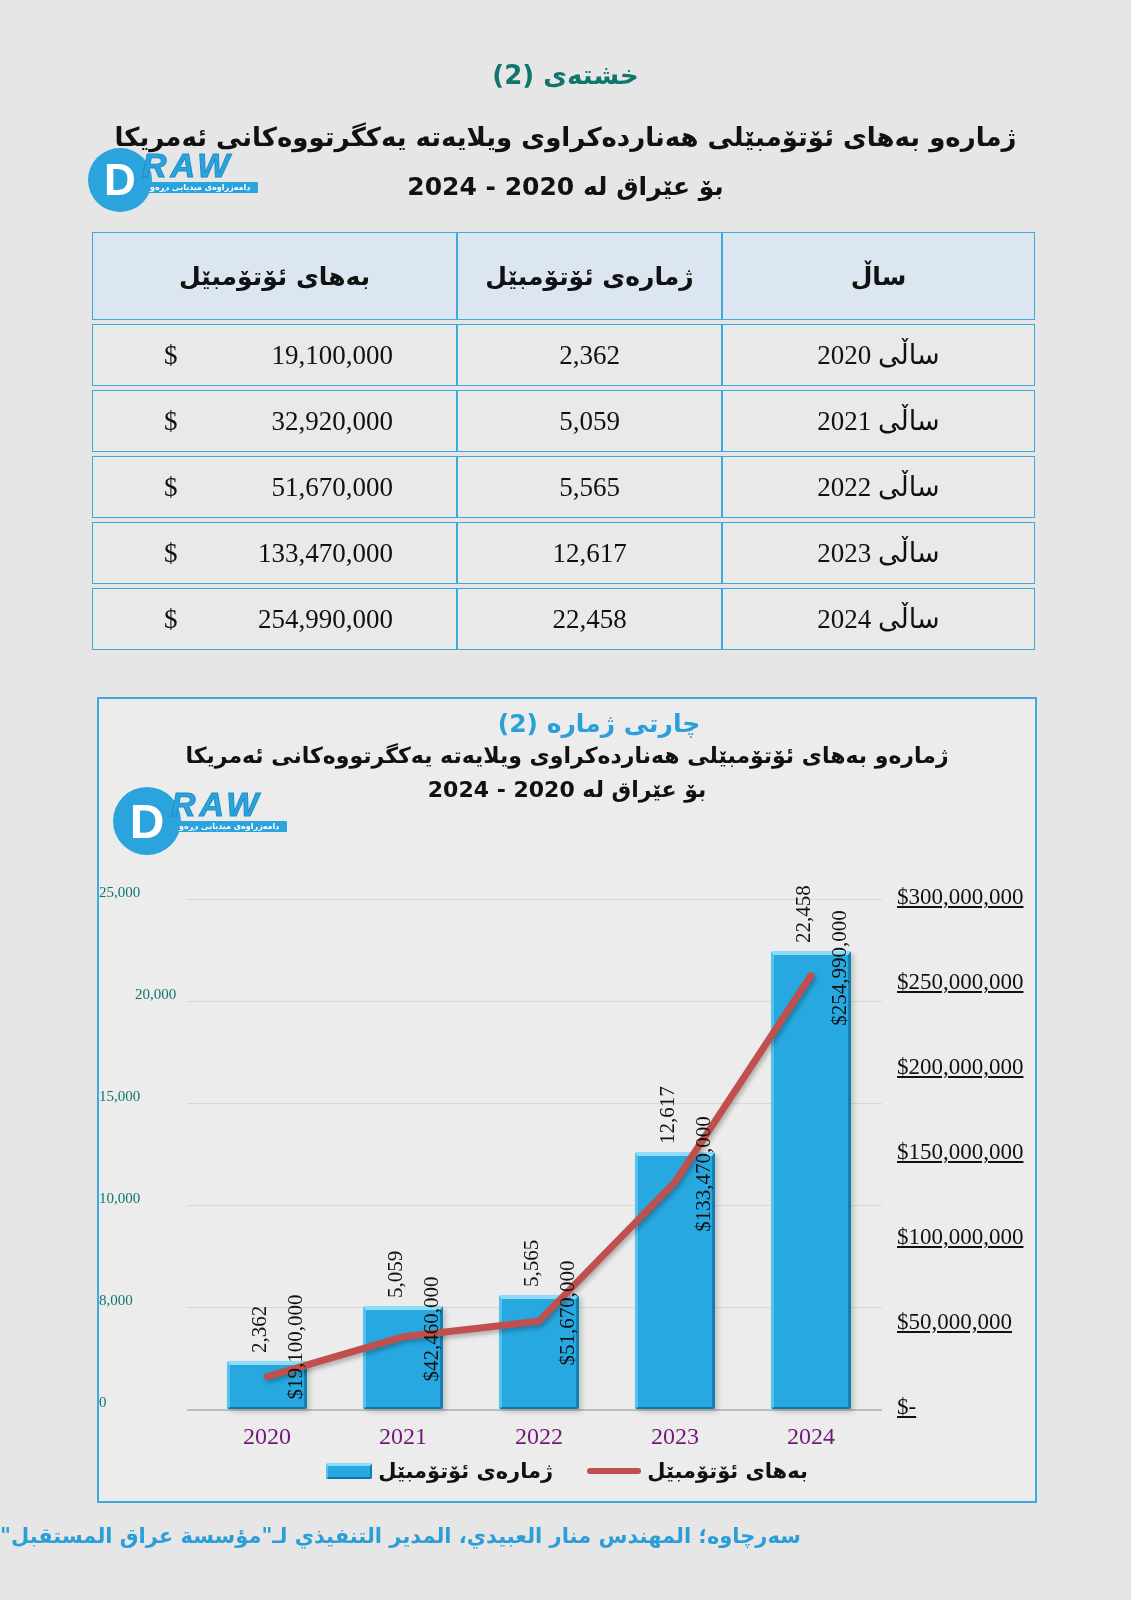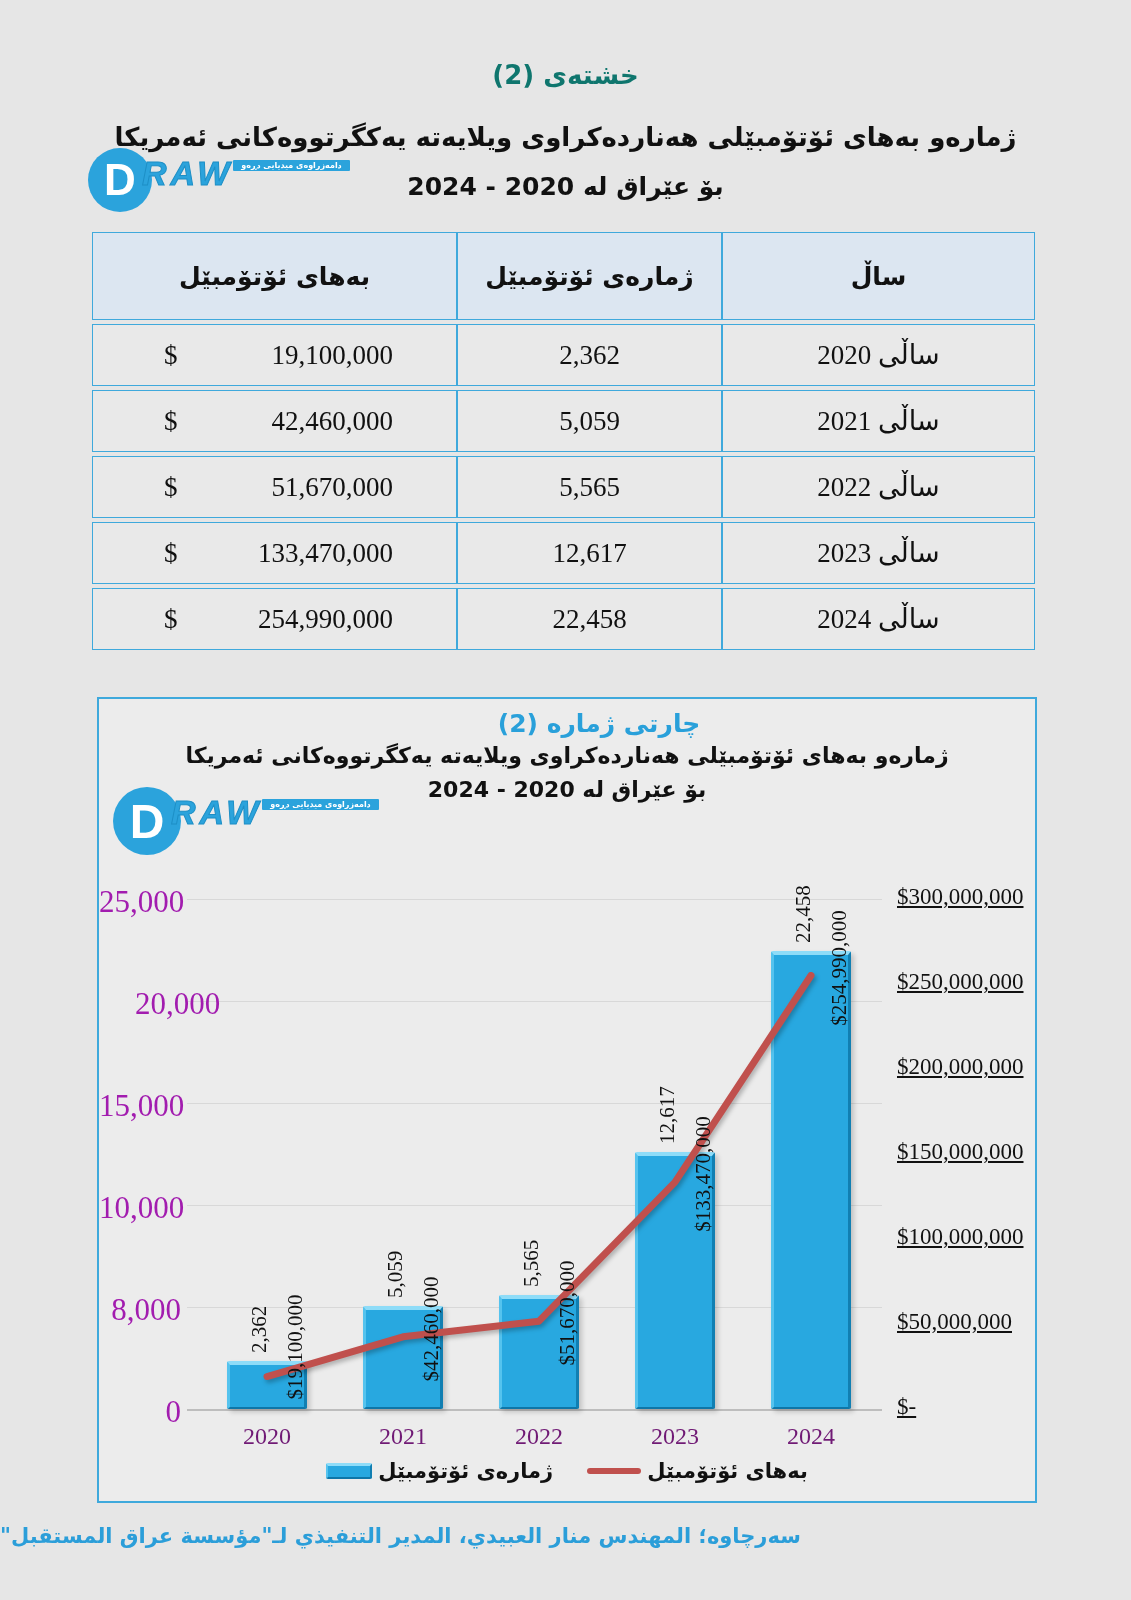--- a/index.html
+++ b/index.html
@@ -16,21 +16,21 @@
           font-size:26px;color:#111;direction:rtl;}
   .h-sub2{position:absolute;top:172px;left:0;width:100%;text-align:center;
           font-size:25px;color:#111;direction:rtl;}
 
   
   .logo{position:absolute;display:flex;align-items:flex-start;}
   .logo-circle{width:64px;height:64px;border-radius:50%;background:#2ba3dc;color:#fff;
                display:flex;align-items:center;justify-content:center;
                font-family:"Liberation Sans","DejaVu Sans",sans-serif;
                font-weight:bold;font-size:44px;flex:0 0 auto;}
-  .logo-right{margin-left:-10px;margin-top:10px;display:flex;flex-direction:row;align-items:flex-start;}
+  .logo-right{margin-left:-10px;margin-top:2px;display:flex;flex-direction:column;align-items:flex-start;}
   .logo-raw{font-family:"Liberation Sans","DejaVu Sans",sans-serif;font-weight:bold;font-style:italic;
             font-size:34px;letter-spacing:4px;color:#2ba3dc;line-height:30px;
             -webkit-text-stroke:1px #1d8fc6;}
   .logo-banner{background:#2ba3dc;color:#fff;font-size:8px;font-weight:bold;
                padding:1px 8px;margin-top:2px;direction:rtl;white-space:nowrap;border-radius:1px;}
 
   
   .tbl-wrap{position:absolute;top:228px;left:92px;width:943px;}
   table.dtable{width:100%;border-collapse:separate;border-spacing:0 4px;direction:rtl;}
   table.dtable th,table.dtable td{border:1.5px solid #3fa9dc;box-sizing:border-box;}
@@ -49,21 +49,21 @@
   .c-title{position:absolute;top:10px;left:0;width:100%;text-align:center;
            font-size:25px;color:#29a0da;direction:rtl;margin-left:32px;}
   .c-sub1{position:absolute;top:44px;left:0;width:100%;text-align:center;
           font-size:22px;color:#111;direction:rtl;}
   .c-sub2{position:absolute;top:78px;left:0;width:100%;text-align:center;
           font-size:22px;color:#111;direction:rtl;}
   .panel .logo{top:88px;left:14px;}
 
   .gridline{position:absolute;height:1px;background:#d8d8d8;}
   .gridline.base{height:2px;background:#bdbdbd;}
-  .ytick{position:absolute;width:82px;text-align:right;font-size:31px;color:#a21caf;}
+  .ytick{position:absolute;width:82px;font-size:15px;color:#0f766e;}
   .ytick2{position:absolute;left:798px;width:220px;text-align:left;font-size:23px;color:#111;text-decoration:underline;}
   .xtick{position:absolute;width:136px;text-align:center;font-size:24px;color:#701a75;}
 
   .bar{position:absolute;background:#28a8e0;box-sizing:border-box;border-radius:2px;
        border-top:4px solid #8edcf8;border-left:3px solid #55c3ee;
        border-right:3px solid #117fb2;border-bottom:2px solid #0e76a8;
        box-shadow:3px 3px 5px rgba(0,0,0,0.18);}
   svg.lineplot{position:absolute;left:0;top:0;overflow:visible;}
 
   .vwrap{position:absolute;transform:translateY(-50%);}
@@ -120,21 +120,21 @@
                 <span>19,100,000</span>
               </div>
             </td>
           </tr>
           <tr>
             <td class="c-year num" dir="rtl">ساڵی 2021</td>
             <td class="c-count num">5,059</td>
             <td class="c-value num">
               <div class="val-inner">
                 <span>$</span>
-                <span>42,460,000</span>
+                <span>32,920,000</span>
               </div>
             </td>
           </tr>
           <tr>
             <td class="c-year num" dir="rtl">ساڵی 2022</td>
             <td class="c-count num">5,565</td>
             <td class="c-value num">
               <div class="val-inner">
                 <span>$</span>
                 <span>51,670,000</span>

